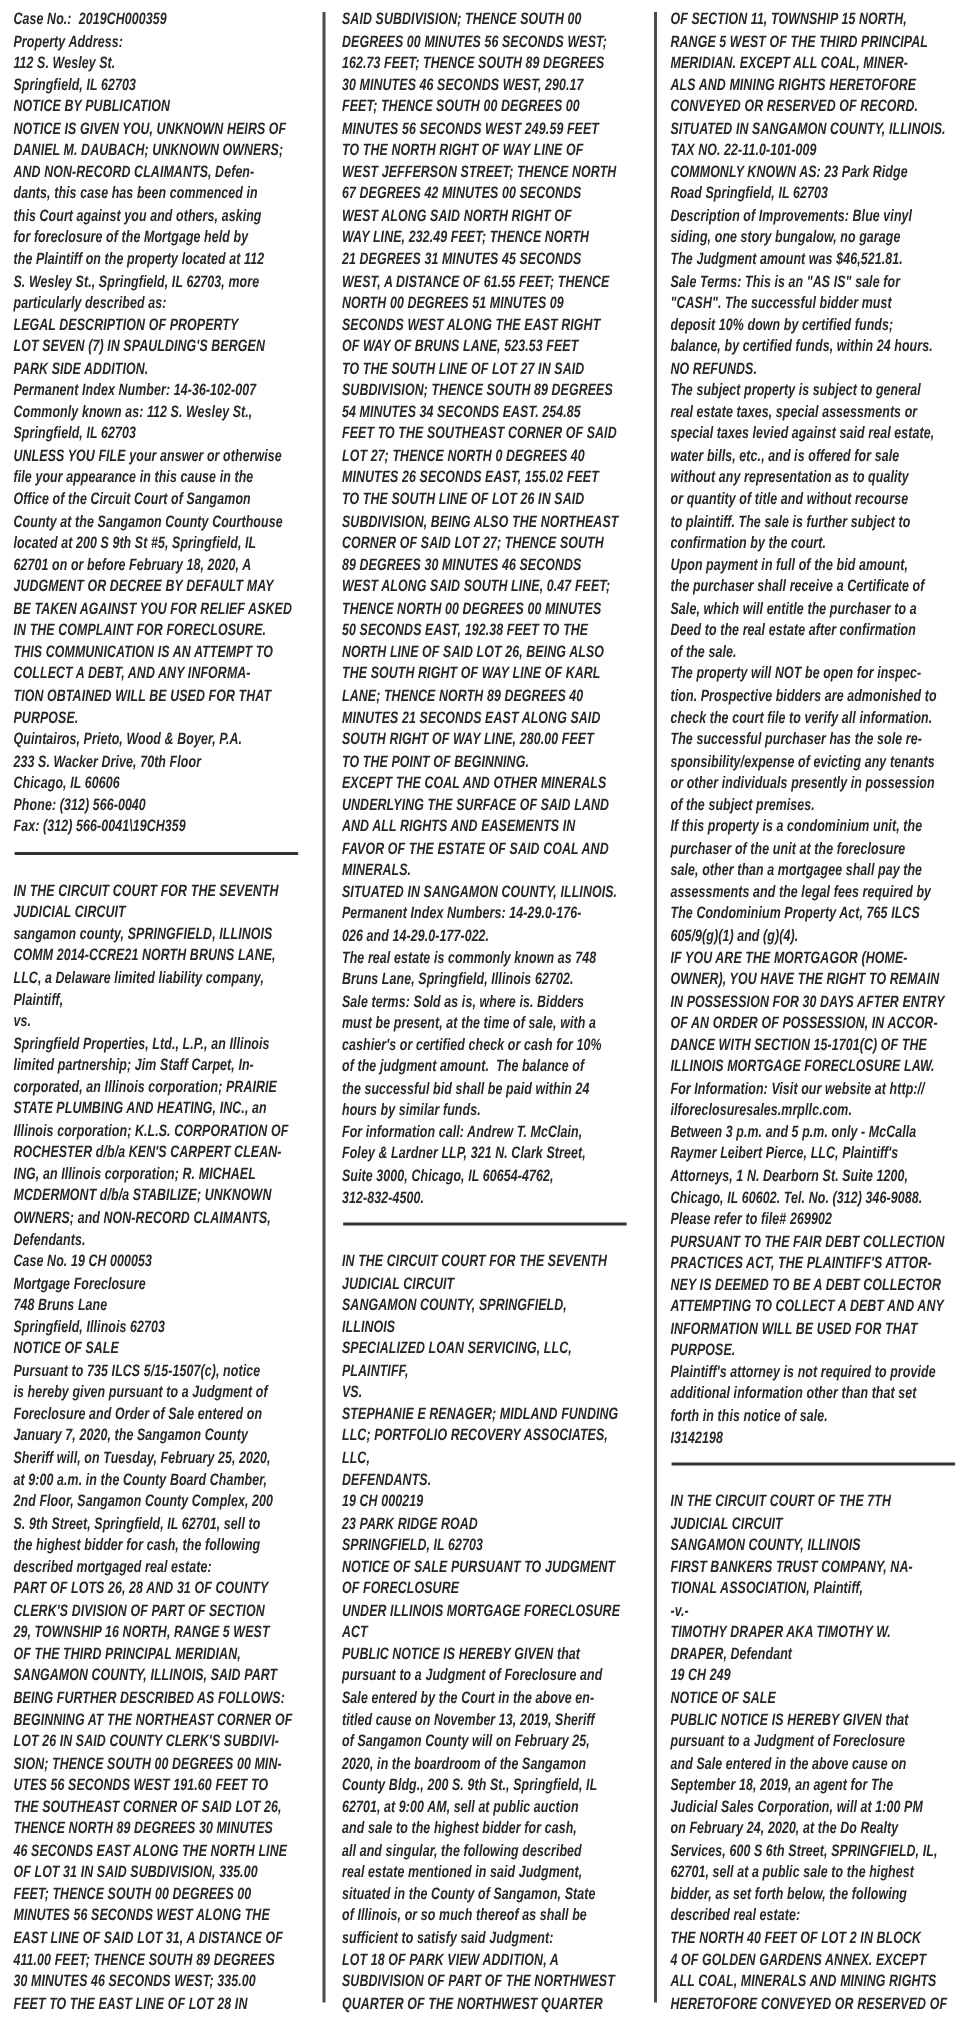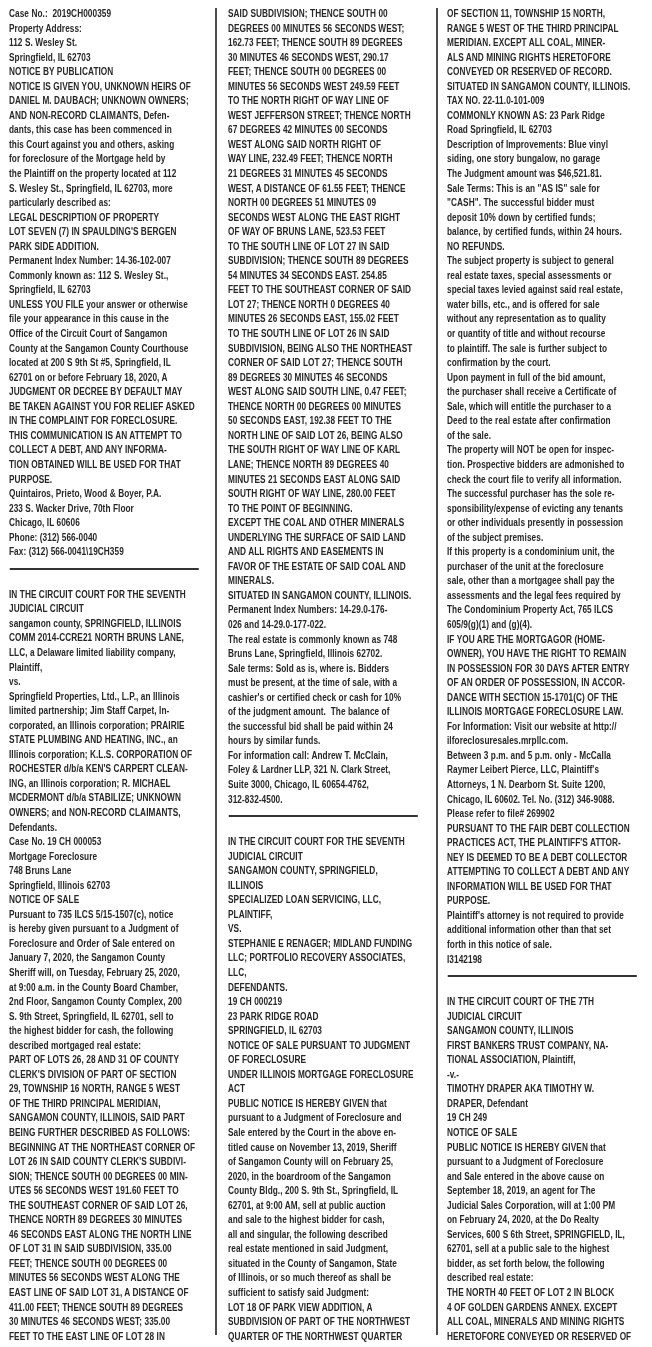--- a/index.html
+++ b/index.html
@@ -6,20 +6,21 @@
   body {
     width: 652px; height: 1347px;
     background: #ffffff;
     font-family: "Liberation Sans", sans-serif;
     overflow: hidden;
   }
   .page {
     position: relative;
     width: 532px; height: 1347px;
     background: #ffffff;
+    font-style: italic;
   }
   .col {
     position: absolute;
     top: 6px;
     width: 272px;
     transform: scaleX(0.75);
     transform-origin: 0 0;
     color: #272727;
     font-size: 11px;
     font-weight: 700;

